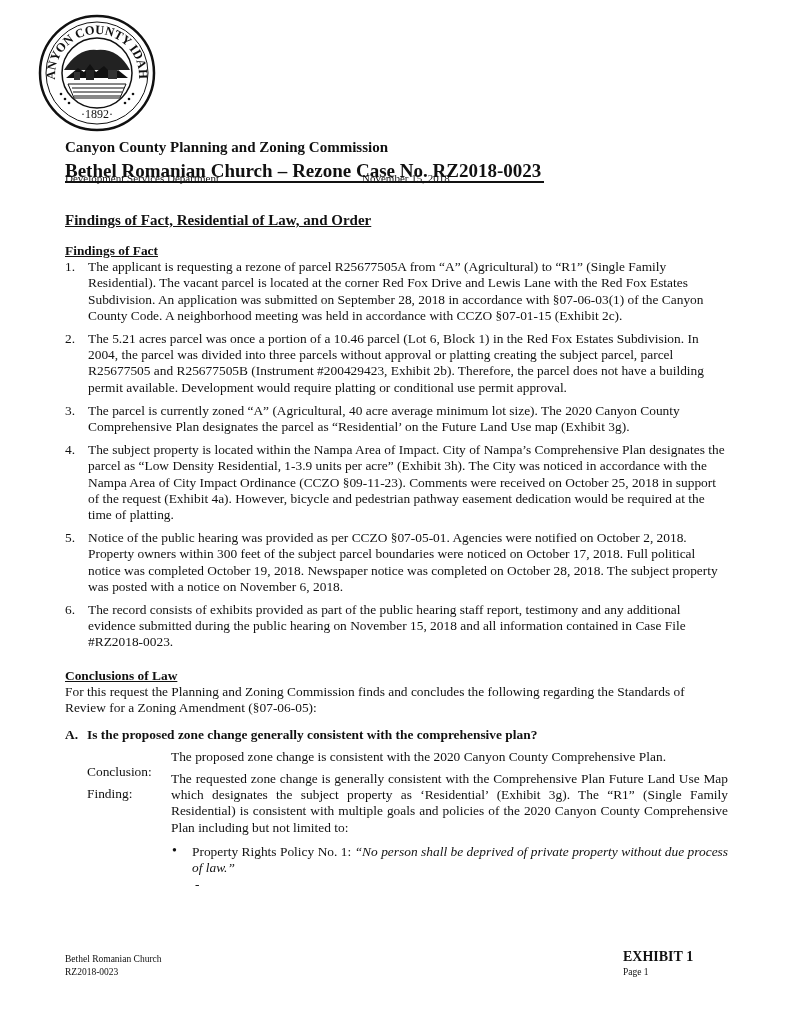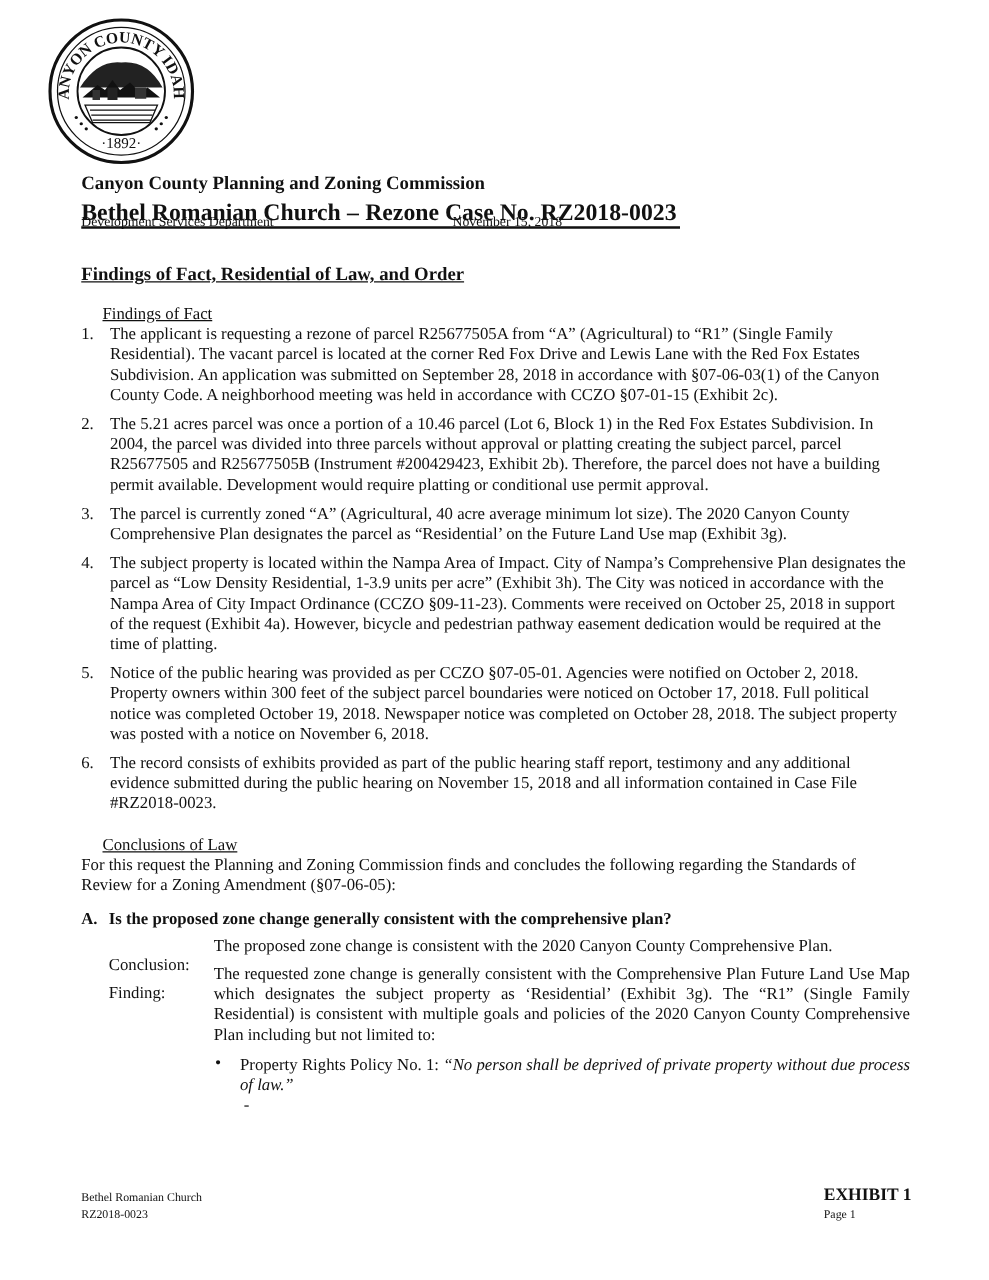--- a/index.html
+++ b/index.html
@@ -20,37 +20,37 @@
     .title2 .sep { margin: 0 5px; }
     .subline {
       position: absolute; left: 65px; top: 172px; font-size: 11px; width: 400px;
     }
     .subline .date { position: absolute; left: 297px; top: 0; }
     .h-main {
       position: absolute; left: 65px; top: 212px; font-size: 15px; font-weight: bold;
       text-decoration: underline;
     }
     .body-text { position: absolute; left: 65px; width: 663px; font-size: 13.4px; line-height: 16.2px; }
-    .sec-head { font-weight: normal; text-decoration: underline; margin-left: 17px; }
+    .sec-head { font-weight: bold; text-decoration: underline; }
     ol.facts { margin: 0; padding: 0; list-style: none; }
     ol.facts li { position: relative; padding-left: 23px; margin-bottom: 7px; }
     ol.facts li .num { position: absolute; left: 0; top: 0; }
     .std-head { font-weight: bold; position: relative; padding-left: 22px; margin-top: 10px; }
     .std-head .letter { position: absolute; left: 0; }
     .row { position: relative; padding-left: 106px; margin-top: 6px; }
     .row .lbl { position: absolute; left: 22px; top: 15px; }
     .justify { text-align: justify; }
     ul.bullets { margin: 8px 0 0 0; padding: 0; list-style: none; }
     ul.bullets li { position: relative; padding-left: 21px; text-align: justify; }
     ul.bullets li .dot { position: absolute; left: 1px; top: -1px; font-size: 14px; }
     ul.sub { margin: 0; padding: 0; list-style: none; }
     ul.sub li { position: relative; padding-left: 24px; text-align: left; }
     ul.sub li .dash { position: absolute; left: 3px; top: 0; }
     .footer-left { position: absolute; left: 65px; top: 953px; font-size: 9.5px; line-height: 13px; }
-    .footer-right { position: absolute; left: 623px; top: 948px; margin-left: 36px; }
+    .footer-right { position: absolute; left: 623px; top: 948px; }
     .exhibit { font-size: 14px; font-weight: bold; line-height: 18px; }
     .pagelbl { font-size: 9.5px; line-height: 12px; }
     em { font-style: italic; }
   </style>
 </head>
 <body>
 
 <div class="seal">
   <svg width="118" height="118" viewBox="0 0 118 118">
     <circle cx="59" cy="59" r="57" fill="#fff" stroke="#111" stroke-width="2.5"></circle>

